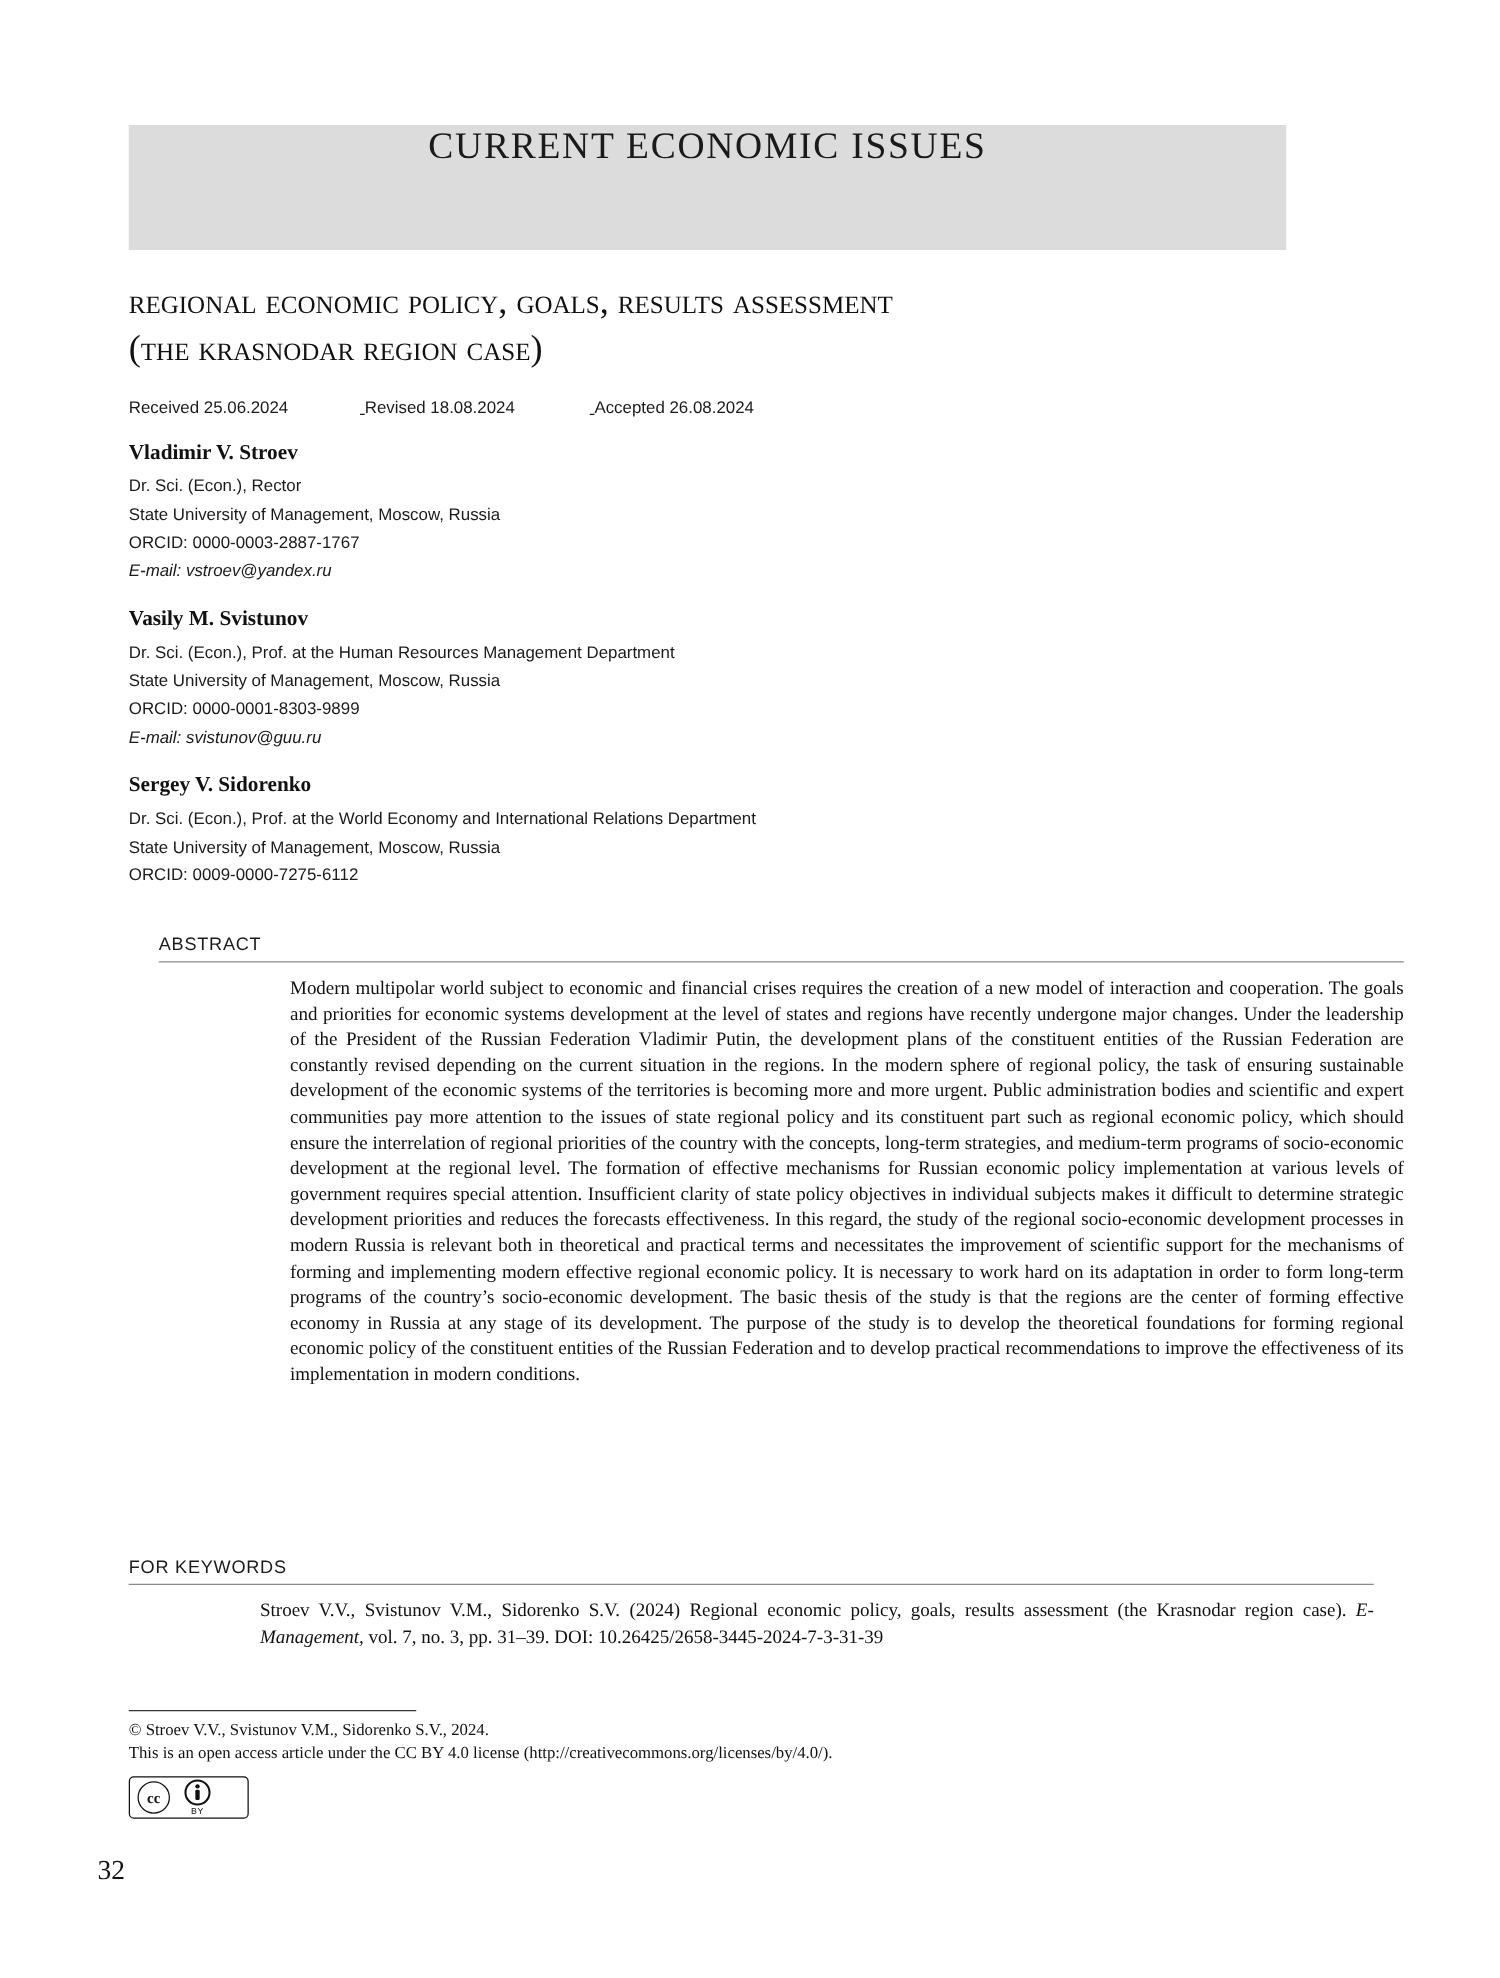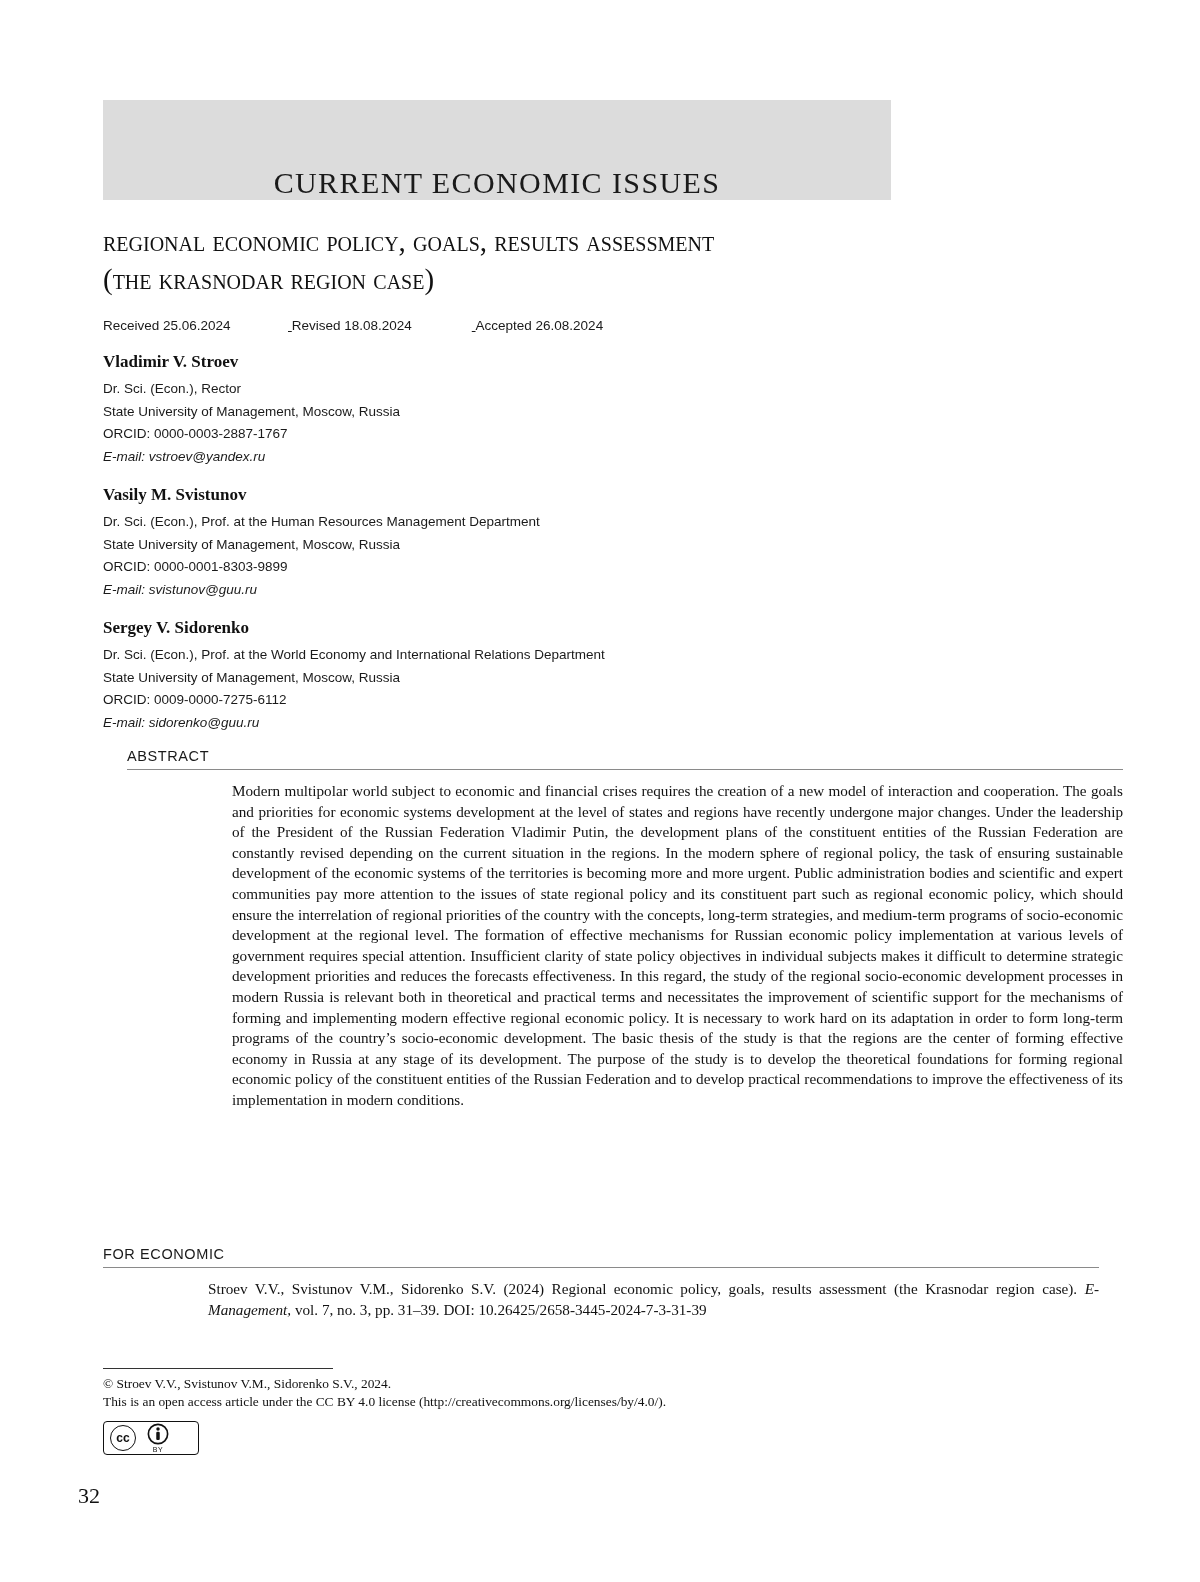--- a/index.html
+++ b/index.html
@@ -20,25 +20,25 @@
     width: 1200px;
     height: 1582px;
     box-sizing: border-box;
   }
 
   
   .banner {
     position: absolute;
     left: 103px;
     top: 100px;
-    width: 788px;
+    width: 926px;
     height: 100px;
     background: #dcdcdc;
     display: flex;
-    align-items: flex-end;
+    align-items: flex-start;
     justify-content: center;
   }
   .banner-text {
     font-family: "Liberation Serif", serif;
     font-size: 30px;
     letter-spacing: 1.4px;
     color: #1a1a1a;
     text-transform: uppercase;
   }
 
@@ -165,21 +165,21 @@
   }
   .cc-circle {
     width: 24px;
     height: 24px;
     border-radius: 50%;
     border: 1.8px solid #111;
     margin-left: 6px;
     display: flex;
     align-items: center;
     justify-content: center;
-    font-family: Liberation Sans, sans-serif;
+    font-family: Liberation Serif, serif;
     font-size: 12px;
     font-weight: bold;
     color: #111;
   }
   .cc-by-wrap {
     display: flex;
     flex-direction: column;
     align-items: center;
     margin-left: 11px;
   }
@@ -236,33 +236,32 @@
       <div class="author-line">State University of Management, Moscow, Russia</div>
       <div class="author-line">ORCID: 0000-0001-8303-9899</div>
       <div class="author-email">E-mail: svistunov@guu.ru</div>
     </div>
 
     <div class="author-block">
       <div class="author-name">Sergey V. Sidorenko</div>
       <div class="author-line">Dr. Sci. (Econ.), Prof. at the World Economy and International Relations Department</div>
       <div class="author-line">State University of Management, Moscow, Russia</div>
       <div class="author-line">ORCID: 0009-0000-7275-6112</div>
-      <div class="author-email">E-mail: sidorenko@guu.ru</div>
     </div>
 
   </div>
 
   <div class="sec" id="abstract-sec">
     <div class="sec-head">ABSTRACT</div>
     <div class="sec-body">Modern multipolar world subject to economic and financial crises requires the creation of a new model of interaction and cooperation. The goals and priorities for economic systems development at the level of states and regions have recently undergone major changes. Under the leadership of the President of the Russian Federation Vladimir Putin, the development plans of the constituent entities of the Russian Federation are constantly revised depending on the current situation in the regions. In the modern sphere of regional policy, the task of ensuring sustainable development of the economic systems of the territories is becoming more and more urgent. Public administration bodies and scientific and expert communities pay more attention to the issues of state regional policy and its constituent part such as regional economic policy, which should ensure the interrelation of regional priorities of the country with the concepts, long-term strategies, and medium-term programs of socio-economic development at the regional level. The formation of effective mechanisms for Russian economic policy implementation at various levels of government requires special attention. Insufficient clarity of state policy objectives in individual subjects makes it difficult to determine strategic development priorities and reduces the forecasts effectiveness. In this regard, the study of the regional socio-economic development processes in modern Russia is relevant both in theoretical and practical terms and necessitates the improvement of scientific support for the mechanisms of forming and implementing modern effective regional economic policy. It is necessary to work hard on its adaptation in order to form long-term programs of the country’s socio-economic development. The basic thesis of the study is that the regions are the center of forming effective economy in Russia at any stage of its development. The purpose of the study is to develop the theoretical foundations for forming regional economic policy of the constituent entities of the Russian Federation and to develop practical recommendations to improve the effectiveness of its implementation in modern conditions.</div>
   </div>
 
 
   <div class="sec" id="citation-sec">
-    <div class="sec-head">FOR ECONOMIC</div>
+    <div class="sec-head">FOR KEYWORDS</div>
     <div class="sec-body"><span>Stroev V.V., Svistunov V.M., Sidorenko S.V. (2024) Regional economic policy, goals, results assessment (the Krasnodar region case). </span><span class="cite-italic">E-Management,</span><span> vol. 7, no. 3, pp. 31–39. DOI: 10.26425/2658-3445-2024-7-3-31-39</span></div>
   </div>
 
   <div class="footer">
     <div class="footer-rule"></div>
     <div class="footer-line">© Stroev V.V., Svistunov V.M., Sidorenko S.V., 2024.</div>
     <div class="footer-line">This is an open access article under the CC BY 4.0 license (http://creativecommons.org/licenses/by/4.0/).</div>
     <div class="cc-badge">
       <div class="cc-circle">cc</div>
       <div class="cc-by-wrap">

